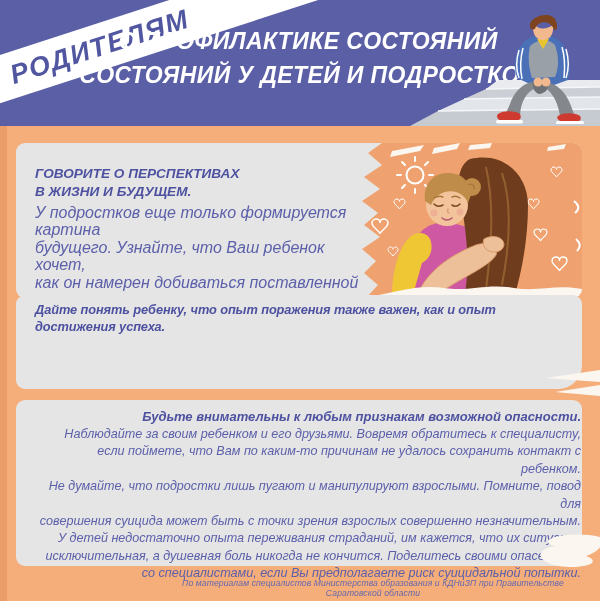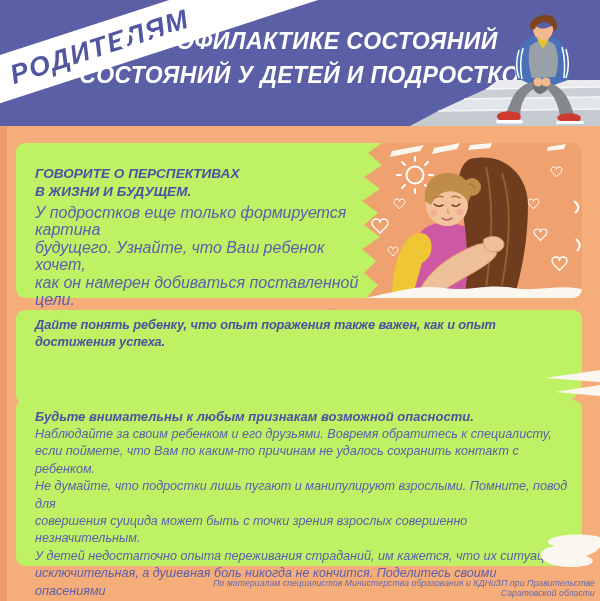--- a/index.html
+++ b/index.html
@@ -22,40 +22,40 @@
   .title{
     position:absolute;left:58px;right:42px;top:24px;text-align:center;
     color:#ffffff;font-weight:bold;font-size:23px;line-height:34px;letter-spacing:.4px;white-space:nowrap;
   }
   .stairs{position:absolute;right:0;bottom:0;width:250px;height:46px;display:block;}
   .teen{position:absolute;left:488px;top:12px;width:102px;height:112px;display:block;}
   
   .main{position:absolute;left:0;top:126px;width:600px;height:475px;}
   .main-edge{position:absolute;left:0;top:0;bottom:0;width:7px;background:#eb9d69;}
   .card{
-    position:absolute;left:16px;width:566px;background:#bef264;border-radius:9px;
+    position:absolute;left:16px;width:566px;background:#e5e5e5;border-radius:9px;
     color:#5c60aa;box-sizing:border-box;
   }
   .card h2{margin:0;color:#4d51a0;font-weight:bold;font-style:italic;white-space:pre-line;}
   .card p{margin:0;white-space:pre-line;}
   .card-1{top:17px;height:155px;}
   .card-1 .card-text{position:absolute;left:19px;top:22px;width:336px;}
   .card-1 h2{font-size:13.6px;line-height:17.5px;margin-bottom:4px;}
   .card-1 p{font-size:16px;line-height:17.4px;}
   .hug{position:absolute;right:0;top:0;width:230px;height:155px;display:block;border-radius:0 9px 9px 0;}
-  .card-2{top:184px;height:94px;padding:6px 12px 1px 19px;border-bottom-right-radius:24px;}
+  .card-2{top:169px;height:94px;padding:6px 12px 1px 19px;border-bottom-right-radius:24px;}
   .card-2 h2{font-size:12.8px;line-height:17px;letter-spacing:-.1px;}
   .card-2 p{font-size:12.6px;line-height:17px;}
-  .card-3{top:274px;height:166px;padding:8px 12px 0 19px;}
+  .card-3{top:274px;height:166px;padding:8px 1px 0 19px;text-align:right;}
   .card-3 h2{font-size:13px;line-height:18px;}
   .card-3 p{font-size:12.6px;line-height:17.4px;}
   .chevrons{position:absolute;left:545px;top:242px;width:55px;height:30px;display:block;}
   .swoosh{position:absolute;left:528px;top:406px;width:72px;height:42px;display:block;}
   .footer-credit{
-    position:absolute;left:175px;top:452px;width:420px;text-align:right;
+    position:absolute;left:163px;top:452px;width:420px;text-align:center;
     font-size:8.6px;color:#6568ae;letter-spacing:.1px;
   }
 </style>
 </head>
 <body>
 
 <div class="poster">
 
   <div class="header">
     <div class="ribbon">

